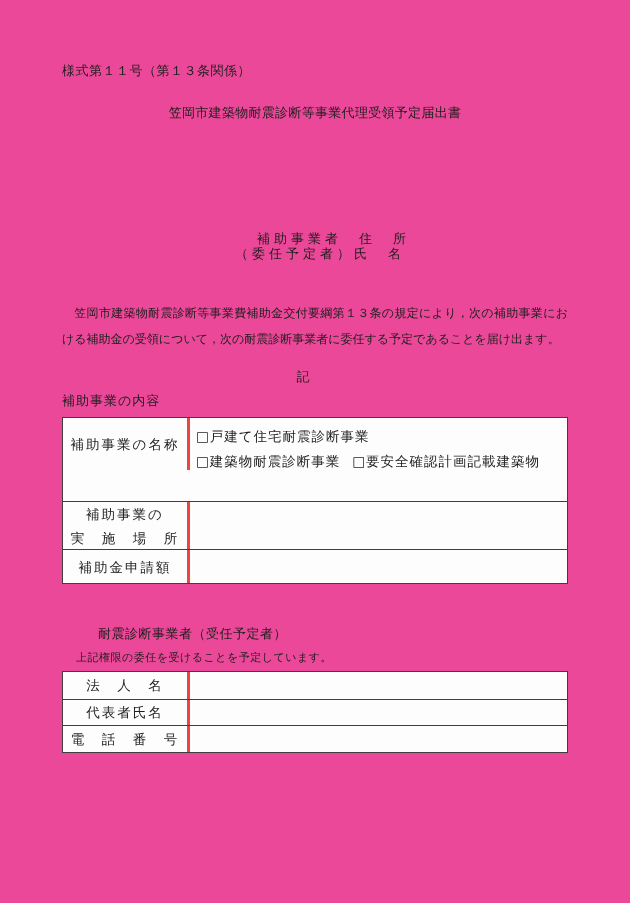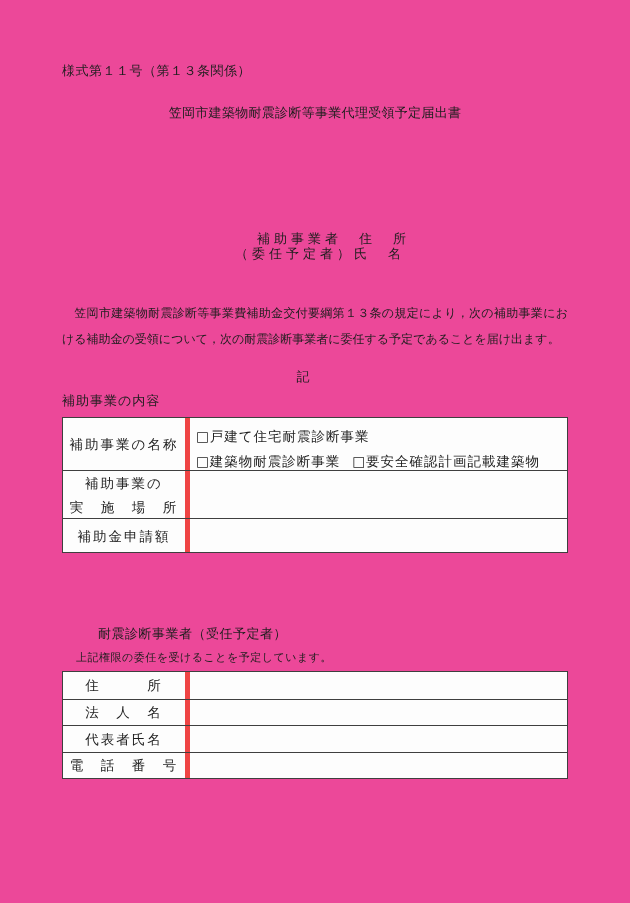--- a/index.html
+++ b/index.html
@@ -45,21 +45,21 @@
     width: 506px;
     border: 1px solid #3f3f3f;
     background: #fdfdfd;
   }
   .tbl1 { top: 417px; }
   .tbl2 { top: 671px; }
   .trow { display: flex; border-top: 1px solid #3f3f3f; }
   .trow:first-child { border-top: none; }
   .tlabel {
     width: 127px;
-    border-right: 5px solid #ef4444;
+    border-right: 3px solid #ef4444;
     display: flex;
     flex-direction: column;
     justify-content: center;
     align-items: center;
     text-align: center;
     font-size: 13.5px;
     letter-spacing: 2px;
     line-height: 24px;
     white-space: pre;
   }
@@ -67,21 +67,21 @@
   .cbx-cell {
     padding: 6px 0 0 6px;
     font-size: 13.5px;
     letter-spacing: 1px;
     line-height: 24.5px;
   }
   .cbx-line2 { display: flex; }
   .cbx-opt { white-space: pre; cursor: default; }
   .cbx-opt + .cbx-opt { margin-left: 12px; }
   .r1 { height: 52px; }
-  .r2 { height: 48px; }
+  .r2 { height: 48px; margin-top: 31px; }
   .r3 { height: 48px; }
   .r4 { height: 34px; }
   .tbl2 .trow { height: 26.5px; }
 </style>
 </head>
 <body>
 
 <div class="page">
 
   <div class="abs form-number">様式第１１号（第１３条関係）</div>
@@ -120,24 +120,20 @@
       <div class="tlabel">補助金申請額</div>
       <div class="tvalue"></div>
     </div>
   </div>
 
   <div class="abs sec2-heading">耐震診断事業者（受任予定者）</div>
   <div class="abs sec2-note">上記権限の委任を受けることを予定しています。</div>
 
   <div class="tbl tbl2">
     <div class="trow">
-      <div class="tlabel">住　　　所</div>
-      <div class="tvalue"></div>
-    </div>
-    <div class="trow">
       <div class="tlabel">法　人　名</div>
       <div class="tvalue"></div>
     </div>
     <div class="trow">
       <div class="tlabel">代表者氏名</div>
       <div class="tvalue"></div>
     </div>
     <div class="trow">
       <div class="tlabel">電　話　番　号</div>
       <div class="tvalue"></div>

